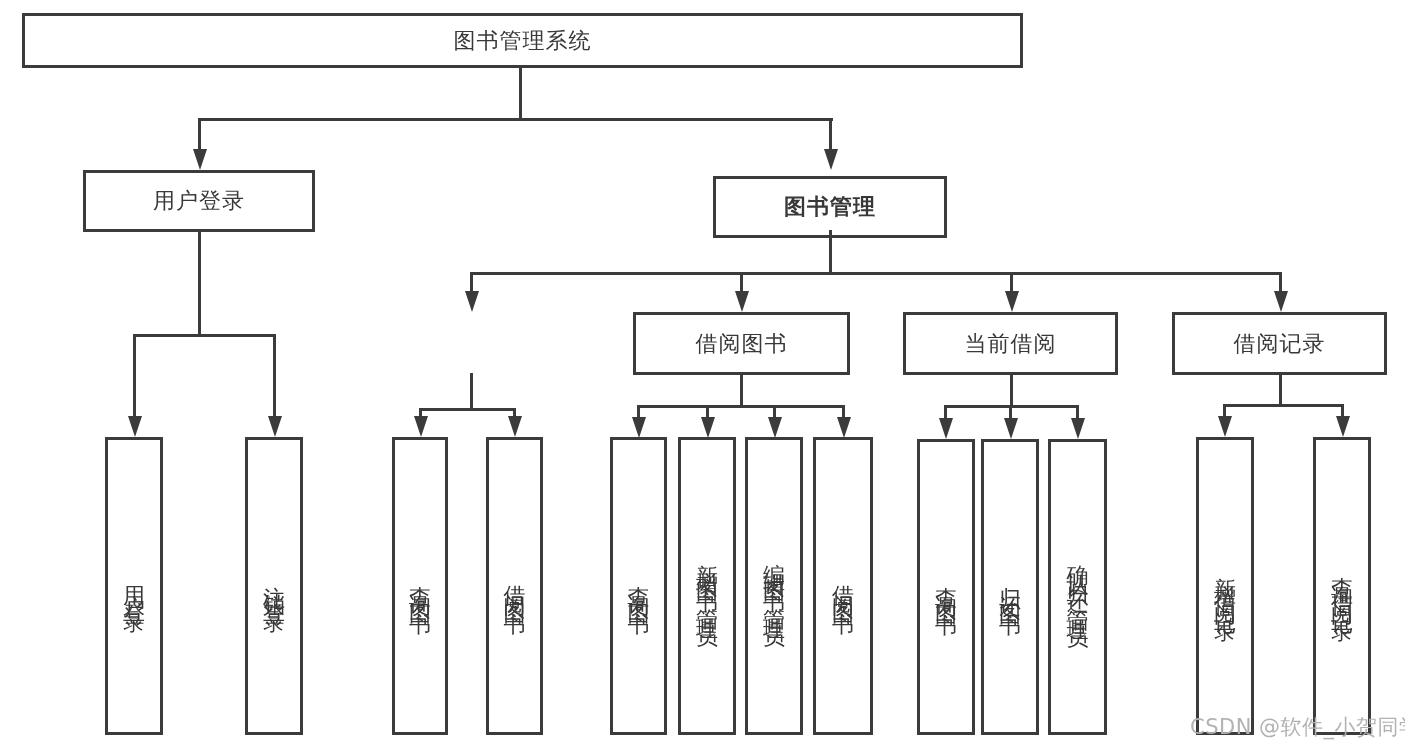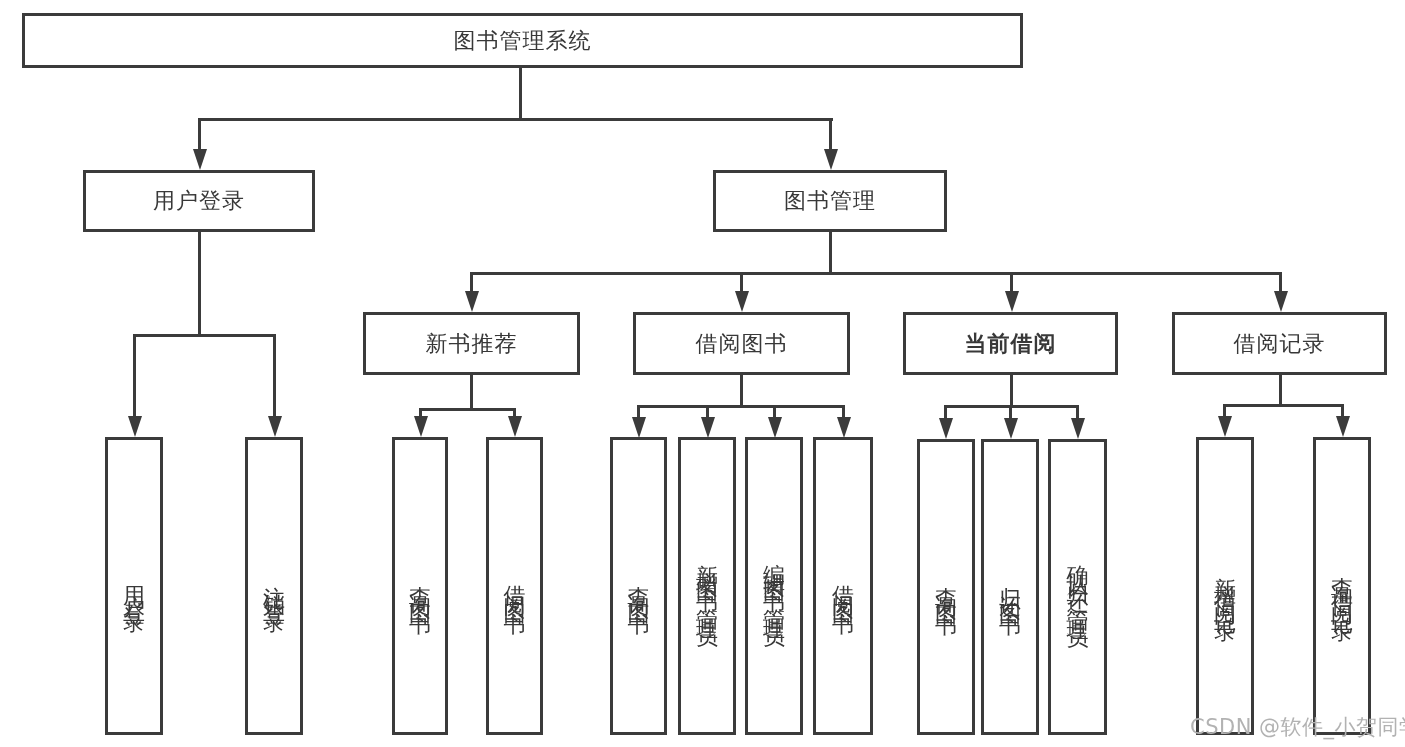--- a/index.html
+++ b/index.html
@@ -55,31 +55,28 @@
 
 <div class="stage">
 
   <div class="box h" style="left:22px;top:13px;width:1001px;height:55px;">
     <span>图书管理系统</span>
   </div>
 
   <div class="box h" style="left:83px;top:170px;width:232px;height:62px;">
     <span>用户登录</span>
   </div>
-  <div class="box h" style="left:713px;top:170px;width:234px;height:62px;">
+  <div class="box h" style="left:713px;top:176px;width:234px;height:62px;font-weight:bold;">
     <span>图书管理</span>
   </div>
 
-  <div class="box h" style="left:363px;top:312px;width:217px;height:63px;">
-    <span>新书推荐</span>
-  </div>
   <div class="box h" style="left:633px;top:312px;width:217px;height:63px;">
     <span>借阅图书</span>
   </div>
-  <div class="box h" style="left:903px;top:312px;width:215px;height:63px;font-weight:bold;">
+  <div class="box h" style="left:903px;top:312px;width:215px;height:63px;">
     <span>当前借阅</span>
   </div>
   <div class="box h" style="left:1172px;top:312px;width:215px;height:63px;">
     <span>借阅记录</span>
   </div>
 
   <div class="box v" style="left:105px;top:437px;width:58px;height:298px;">
     <span>用户登录</span>
   </div>
   <div class="box v" style="left:245px;top:437px;width:58px;height:298px;">

